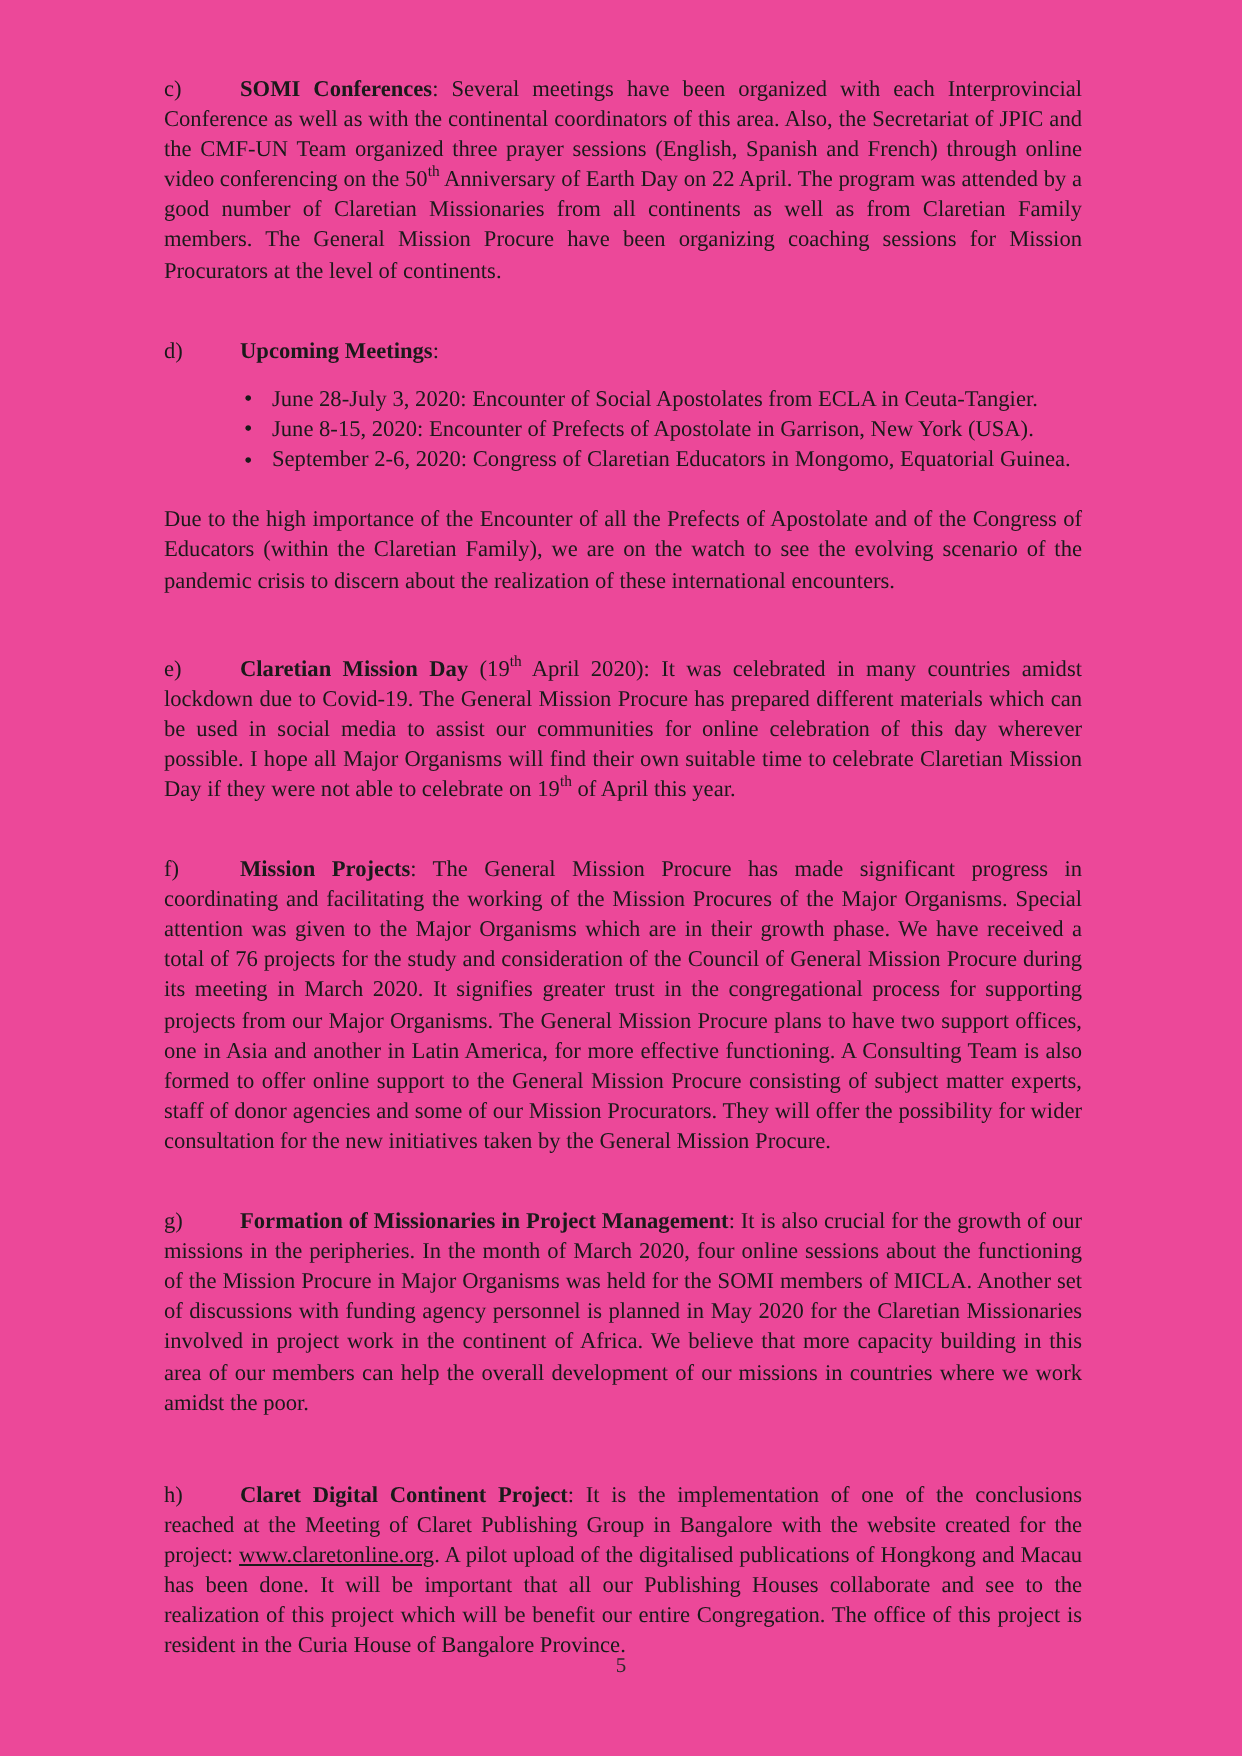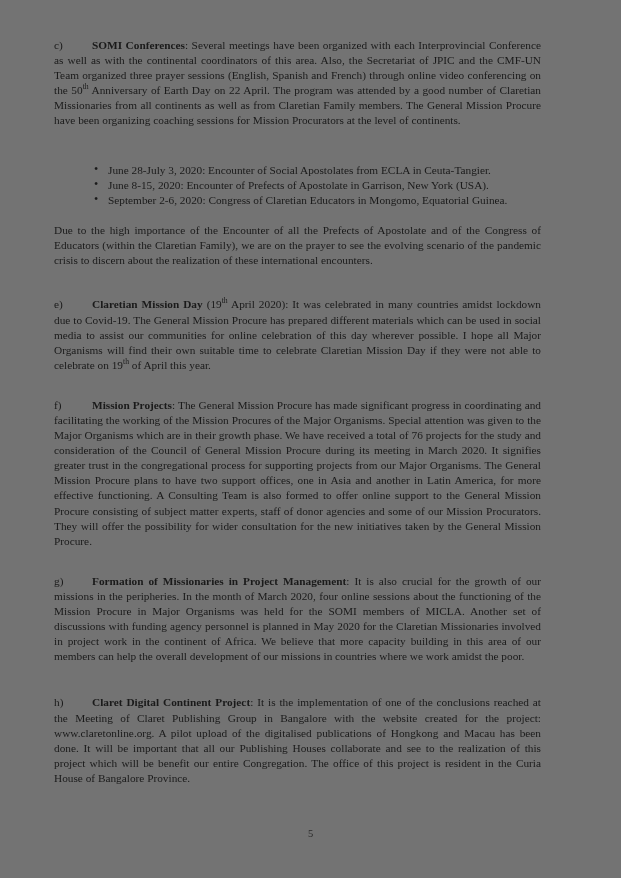--- a/index.html
+++ b/index.html
@@ -8,23 +8,23 @@
     background: #ffffff;
   }
   body {
     font-family: "Liberation Serif", "DejaVu Serif", serif;
     color: #1a1a1a;
   }
   .page {
     position: relative;
     width: 621px;
     height: 878px;
-    background: #737373;
+    background: #ec4899;
     box-sizing: border-box;
-    padding: 38px 80px 0 54px;
+    padding: 38px 80px 0 82px;
     overflow: hidden;
   }
   .doc-body {
     font-size: 11.3px;
     line-height: 15.1px;
     text-align: justify;
     text-justify: inter-word;
   }
   p.para {
     margin: 0 0 0 0;
@@ -62,20 +62,21 @@
     content: "\2022";
     position: absolute;
     left: 0;
     top: -0.5px;
     font-size: 12px;
   }
   .indent-para {
     text-indent: 40px;
   }
   .url {
+    text-decoration: underline;
   }
   .page-number {
     position: absolute;
     left: 0;
     right: 0;
     top: 828px;
     text-align: center;
     font-size: 10.5px;
     color: #2a2a2a;
   }
@@ -89,27 +90,28 @@
 <div class="page">
   <div class="doc-body">
 
     <div class="block">
       <p class="para"><span class="marker">c)</span><b>SOMI Conferences</b><span>:</span><span> Several meetings have been organized with each Interprovincial Conference as well as with the continental coordinators of this area. Also, the Secretariat of JPIC and the CMF-UN Team organized three prayer sessions (English, Spanish and French) through online video conferencing on the 50</span><sup>th</sup><span> Anniversary of Earth Day on 22 April. The program was attended by a good number of Claretian Missionaries from all continents as well as from Claretian Family members. The General Mission Procure have been organizing coaching sessions for Mission Procurators at the level of continents.</span></p>
     </div>
 
     <div class="gap-sm"></div>
 
     <div class="block">
+      <p class="para"><span class="marker">d)</span><b>Upcoming Meetings</b><span>:</span></p>
       <ul class="bullets">
         <li>June 28-July 3, 2020: Encounter of Social Apostolates from ECLA in Ceuta-Tangier.</li>
         <li>June 8-15, 2020: Encounter of Prefects of Apostolate in Garrison, New York (USA).</li>
         <li>September 2-6, 2020: Congress of Claretian Educators in Mongomo, Equatorial Guinea.</li>
       </ul>
       <div class="gap-md"></div>
-      <p class="para indent-para">Due to the high importance of the Encounter of all the Prefects of Apostolate and of the Congress of Educators (within the Claretian Family), we are on the prayer to see the evolving scenario of the pandemic crisis to discern about the realization of these international encounters.</p>
+      <p class="para indent-para">Due to the high importance of the Encounter of all the Prefects of Apostolate and of the Congress of Educators (within the Claretian Family), we are on the watch to see the evolving scenario of the pandemic crisis to discern about the realization of these international encounters.</p>
     </div>
 
     <div class="gap-md"></div>
 
     <div class="block">
       <p class="para"><span class="marker">e)</span><b>Claretian Mission Day</b><span> (19</span><sup>th</sup><span> April 2020): It was celebrated in many countries amidst lockdown due to Covid-19. The General Mission Procure has prepared different materials which can be used in social media to assist our communities for online celebration of this day wherever possible. I hope all Major Organisms will find their own suitable time to celebrate Claretian Mission Day if they were not able to celebrate on 19</span><sup>th</sup><span> of April this year.</span></p>
     </div>
 
     <div class="gap-sm"></div>
 

